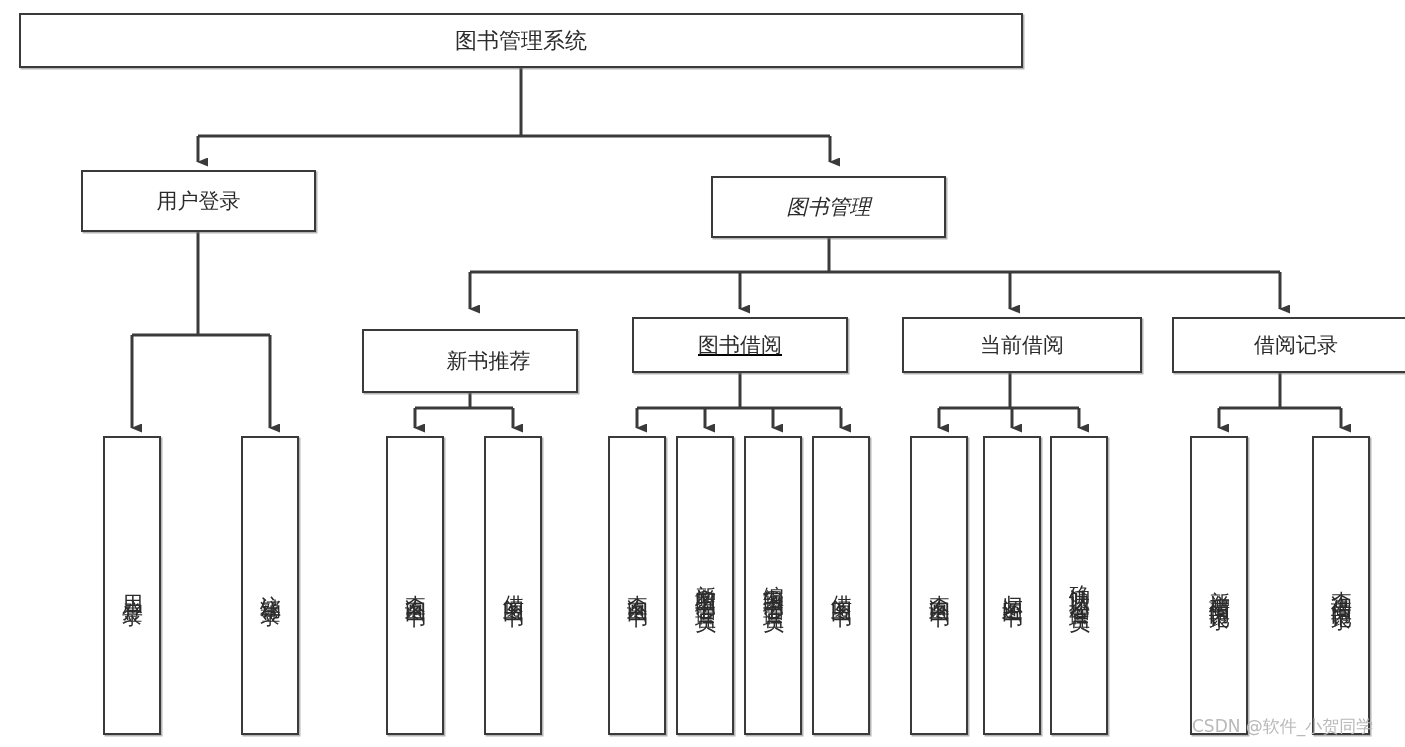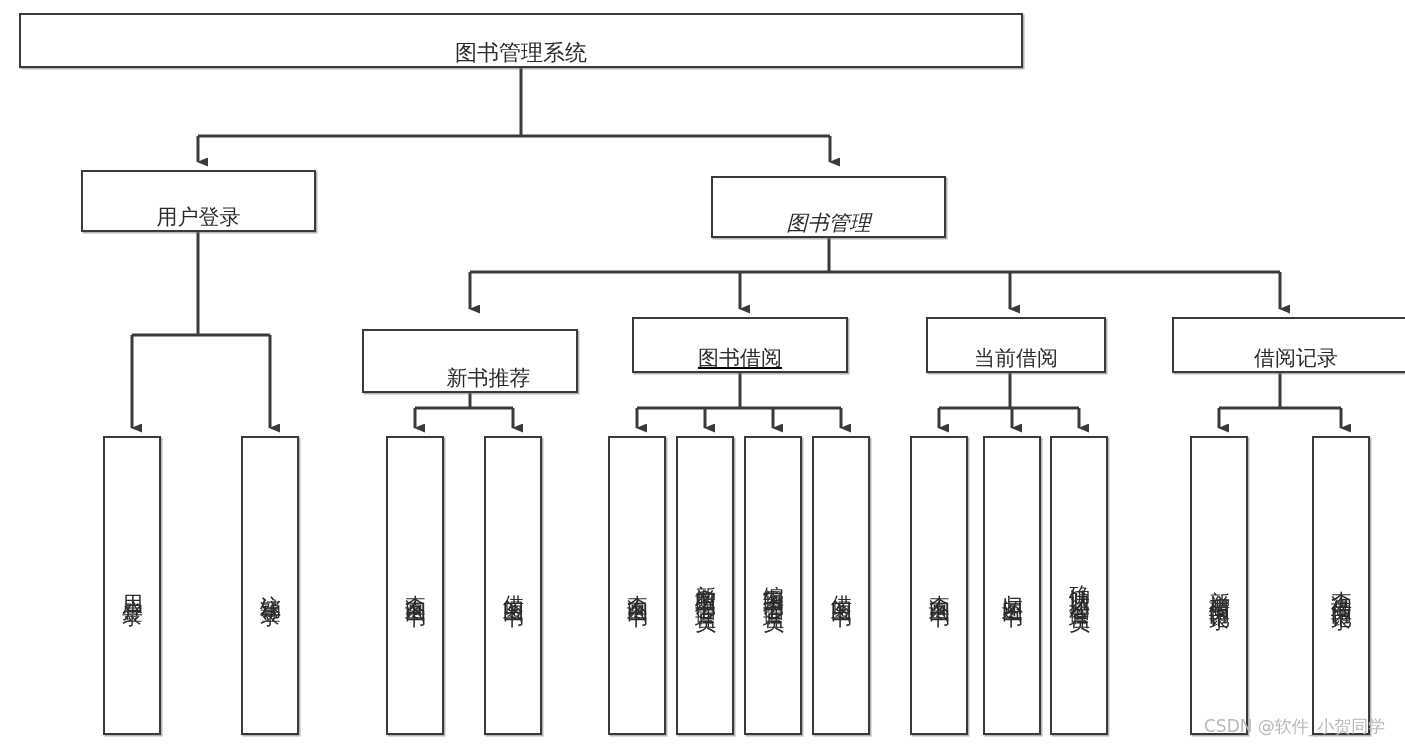--- a/index.html
+++ b/index.html
@@ -25,21 +25,21 @@
     width: 1405px;
     height: 747px;
     pointer-events: none;
   }
   .node {
     position: absolute;
     box-sizing: border-box;
     background: #ffffff;
     border: 2px solid #3a3a3a;
     display: flex;
-    align-items: flex-end;
+    align-items: center;
     justify-content: center;
     box-shadow: 1.5px 1.5px 0 rgba(120,120,120,0.55);
   }
   .node .label {
     color: #2b2b2b;
     text-align: center;
     line-height: 1.18;
     white-space: nowrap;
   }
   .node.horiz .label {
@@ -60,21 +60,20 @@
     line-height: 1.0;
     white-space: nowrap;
     max-height: 270px;
   }
   .watermark {
     position: absolute;
     color: #b9b9b9;
     font-size: 17px;
     white-space: nowrap;
     font-family: "DejaVu Sans", "Liberation Sans", sans-serif;
-    padding-left: 12px;
   }
 </style>
 </head>
 <body>
 
 <div id="canvas">
 
   <svg class="edges" viewBox="0 0 1405 747" xmlns="http://www.w3.org/2000/svg">
     <defs>
       <marker id="arrowhead" markerWidth="9" markerHeight="11" refX="4.5" refY="10" orient="auto" markerUnits="userSpaceOnUse">
@@ -148,21 +147,21 @@
   <div class="node horiz" style="left:711px; top:176px; width:235px; height:62px;font-style:italic;">
     <span class="label">图书管理</span>
   </div>
 
   <div class="node horiz" style="left:362px; top:329px; width:216px; height:64px;padding-left:37px;">
     <span class="label">新书推荐</span>
   </div>
   <div class="node horiz" style="left:632px; top:317px; width:216px; height:56px;text-decoration:underline;">
     <span class="label">图书借阅</span>
   </div>
-  <div class="node horiz" style="left:902px; top:317px; width:180px; height:56px;margin-left:24px;">
+  <div class="node horiz" style="left:902px; top:317px; width:240px; height:56px;">
     <span class="label">当前借阅</span>
   </div>
   <div class="node horiz" style="left:1172px; top:317px; width:248px; height:56px;">
     <span class="label">借阅记录</span>
   </div>
 
   <div class="node vert" style="left:103px; top:436px; width:58px; height:299px;">
     <span class="label">用户登录</span>
   </div>
   <div class="node vert" style="left:241px; top:436px; width:58px; height:299px;">

